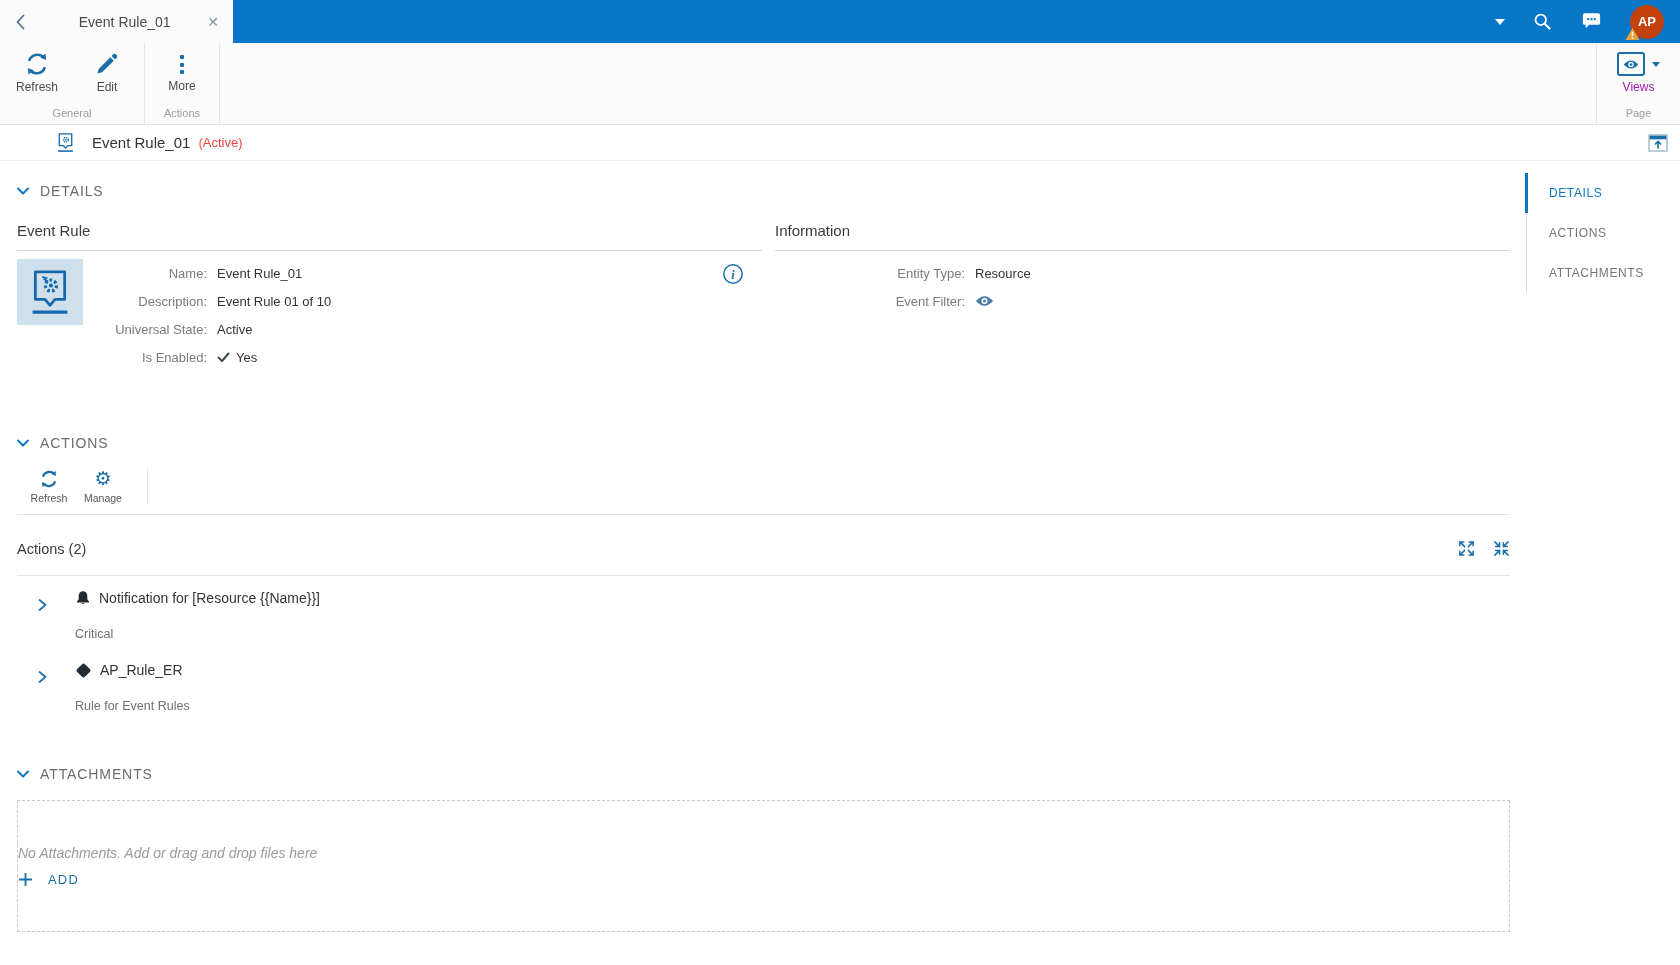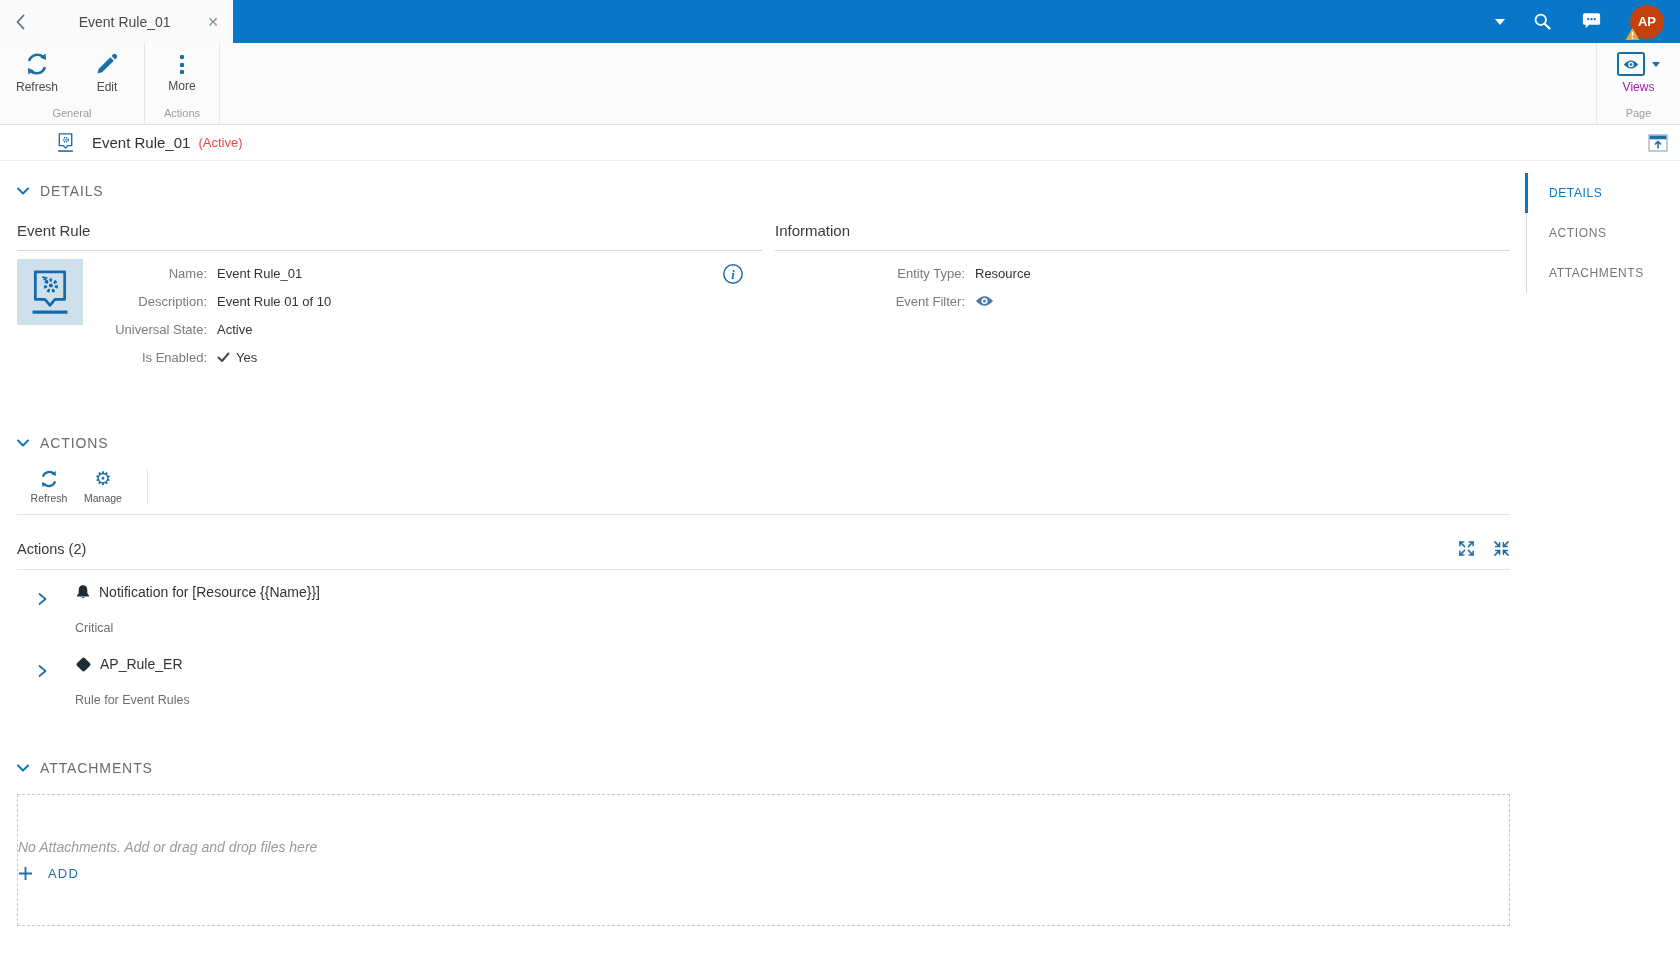--- a/index.html
+++ b/index.html
@@ -62,21 +62,21 @@
   .entity-tile { position:absolute; left:0; top:0; width:66px; height:66px; background:#cfe0ed;
     display:flex; align-items:center; justify-content:center; }
   .info-btn { position:absolute; right:18px; top:4px; cursor:pointer; display:flex; }
 
   .actions-section { margin-top:62px; }
   .mini-toolbar { margin-top:16px; display:flex; align-items:flex-start; gap:6px; padding:0 0 10px 8px; border-bottom:1px solid #e4e4e4; }
   .mini-btn { width:48px; display:flex; flex-direction:column; align-items:center; gap:3px; cursor:pointer; }
   .mini-label { font-size:10.5px; color:#555; }
   .mini-sep { width:1px; align-self:stretch; background:#e3e3e3; margin-left:14px; }
 
-  .list-hd { margin-top:24px; display:flex; justify-content:space-between; align-items:flex-end; padding-bottom:10px; border-bottom:1px solid #e4e4e4; }
+  .list-hd { margin-top:24px; display:flex; justify-content:space-between; align-items:flex-end; padding-bottom:16px; border-bottom:1px solid #e4e4e4; }
   .list-title { font-size:14.5px; color:#3a3a3a; line-height:20px; }
   .list-tools { display:flex; gap:18px; margin-bottom:2px; }
   .list-tools .tool { display:flex; cursor:pointer; }
 
   .action-row { display:flex; padding:14px 0 6px; }
   .row-chevron { width:58px; padding-left:18px; padding-top:8px; cursor:pointer; }
   .row-title { display:flex; align-items:center; gap:8px; font-size:14px; color:#333; }
   .row-sub { margin-top:20px; font-size:12.5px; color:#6e6e6e; line-height:16px; }
   .diamond { width:11px; height:11px; background:#1f2b35; border-radius:2px; transform:rotate(45deg); margin:0 3px; }
 

